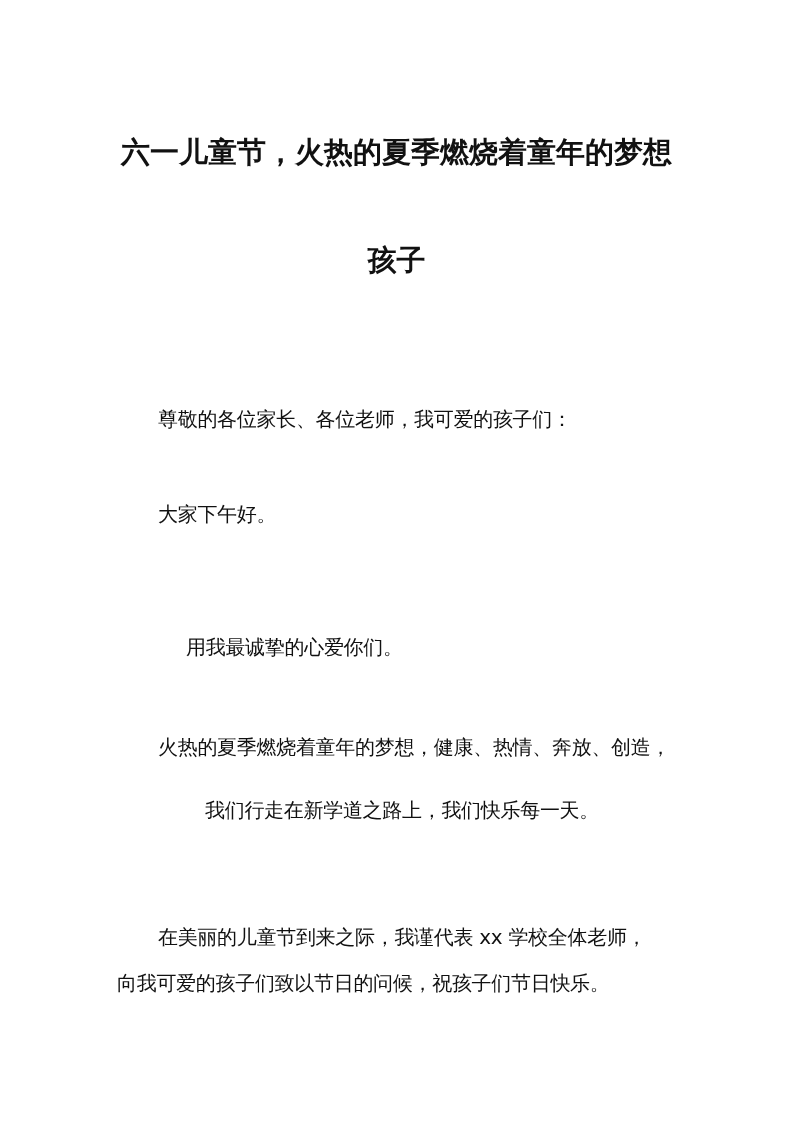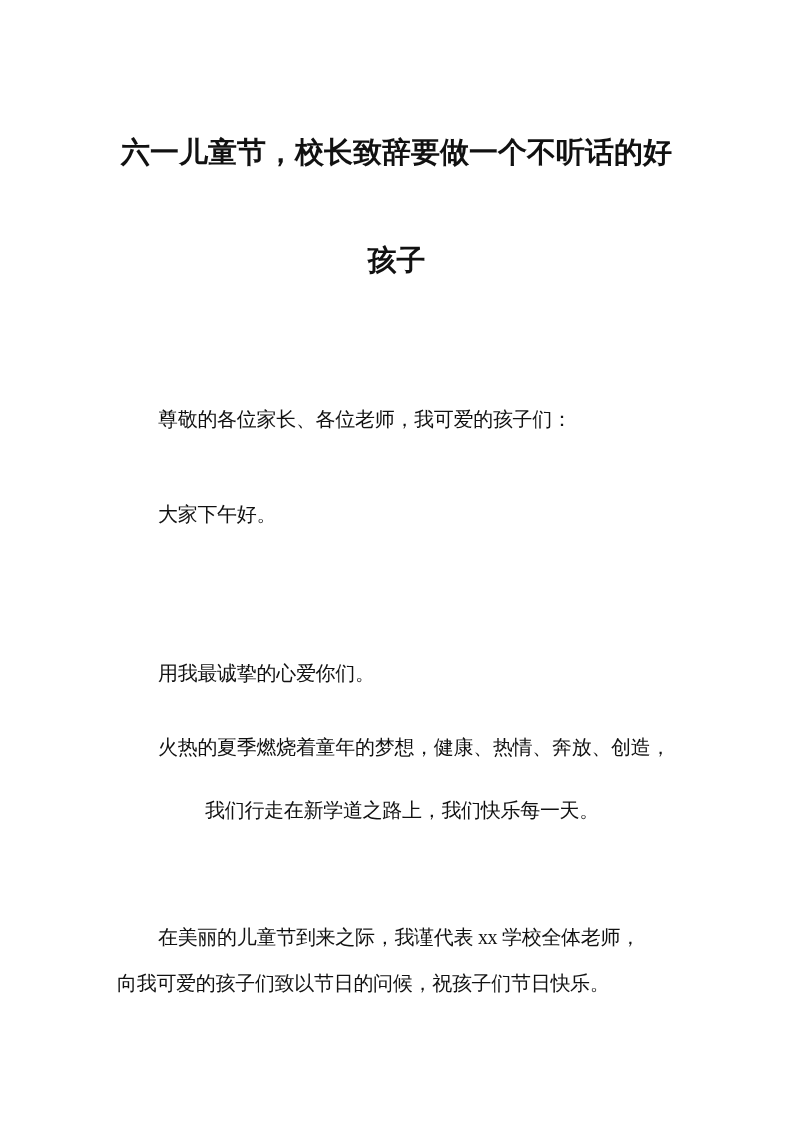--- a/index.html
+++ b/index.html
@@ -37,36 +37,35 @@
     position: absolute;
     left: 117px;
     width: 570px;
     font-size: 20px;
     line-height: 30px;
     white-space: nowrap;
     letter-spacing: -0.3px;
   }
   .indent {
     left: 158px;
-    font-family: Liberation Serif, serif;
   }
 </style>
 </head>
 <body>
 
 <div class="page">
 
-  <div class="title-line" style="top:132px;">六一儿童节，校长致辞要做一个不听话的好</div>
+  <div class="title-line" style="top:132px;">六一儿童节，火热的夏季燃烧着童年的梦想</div>
   <div class="title-line" style="top:240px;">孩子</div>
 
   <div class="para-line indent" style="top:404px;">尊敬的各位家长、各位老师，我可爱的孩子们：</div>
 
   <div class="para-line indent" style="top:499px;">大家下午好。</div>
 
-  <div class="para-line indent" style="top:658px;">用我最诚挚的心爱你们。</div>
+  <div class="para-line indent" style="top:632px;margin-left:28px;">用我最诚挚的心爱你们。</div>
 
   <div class="para-line indent" style="top:732px;">火热的夏季燃烧着童年的梦想，健康、热情、奔放、创造，</div>
   <div class="para-line" style="top:795px;text-align:center;">我们行走在新学道之路上，我们快乐每一天。</div>
 
   <div class="para-line indent" style="top:922px;">在美丽的儿童节到来之际，我谨代表 xx 学校全体老师，</div>
   <div class="para-line" style="top:968px;">向我可爱的孩子们致以节日的问候，祝孩子们节日快乐。</div>
 
 </div>
 
 </body></html>

